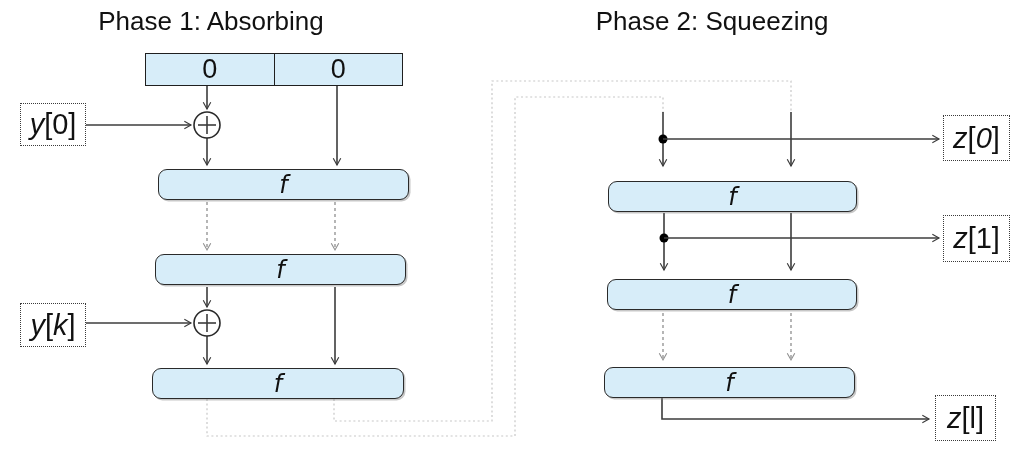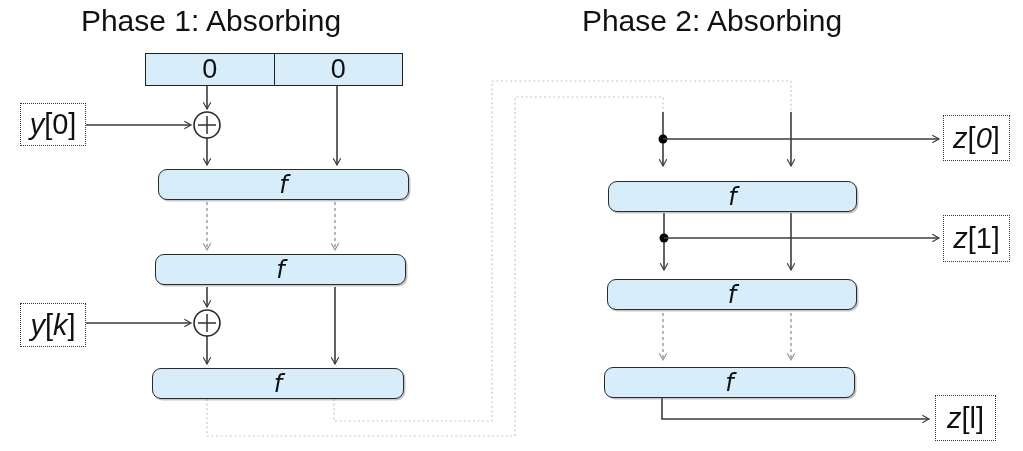--- a/index.html
+++ b/index.html
@@ -1,21 +1,21 @@
 <!DOCTYPE html>
 <html style="--box_fill: #d7edf9; --box_border: #2a2a2a; --solid_line: #3c3c3c; --dashed_arrow: #8f8f8f; --loop_line: #c7c7c7; --label_border: #3a3a3a;"><head>
 <meta charset="utf-8">
 <style>
   html,body{margin:0;padding:0;background:#ffffff;}
   #stage{
     position:relative;width:1023px;height:451px;background:#ffffff;
     font-family:"Liberation Sans",sans-serif;color:#1a1a1a;overflow:hidden;
   }
   .title{
-    position:absolute;top:5px;font-size:30px;line-height:32px;
+    position:absolute;top:5px;font-size:26px;line-height:32px;
     text-align:center;white-space:nowrap;color:#111;
   }
   #phase1-title{left:61px;width:300px;}
   #phase2-title{left:562px;width:300px;}
 
   
   .state-box{
     position:absolute;left:145px;top:53px;width:256px;height:31px;
     display:flex;border:1.6px solid #1f1f1f;background:var(--box_fill,#d7edf9);
   }
@@ -58,21 +58,21 @@
   .loop{stroke:#c7c7c7;stroke-width:1.2;fill:none;stroke-dasharray:2 2.6;}
   .xor-circle{fill:#ffffff;stroke:#2a2a2a;stroke-width:1.6;}
   .dot{fill:#000000;stroke:none;}
 </style>
 </head>
 <body>
 
 <div id="stage">
 
   <div class="title" id="phase1-title">Phase 1: Absorbing</div>
-  <div class="title" id="phase2-title">Phase 2: Absorbing</div>
+  <div class="title" id="phase2-title">Phase 2: Squeezing</div>
 
   <svg id="wires" viewBox="0 0 1023 451" xmlns="http://www.w3.org/2000/svg">
     <defs>
       <marker id="ah-dark" viewBox="0 0 12 12" refX="10" refY="6" markerWidth="10" markerHeight="10" orient="auto" markerUnits="userSpaceOnUse">
         <path d="M2,1.5 L10,6 L2,10.5" fill="none" stroke="#3c3c3c" stroke-width="1.4"></path>
       </marker>
       <marker id="ah-gray" viewBox="0 0 12 12" refX="10" refY="6" markerWidth="10" markerHeight="10" orient="auto" markerUnits="userSpaceOnUse">
         <path d="M2,1.5 L10,6 L2,10.5" fill="none" stroke="#8f8f8f" stroke-width="1.3"></path>
       </marker>
     </defs>

